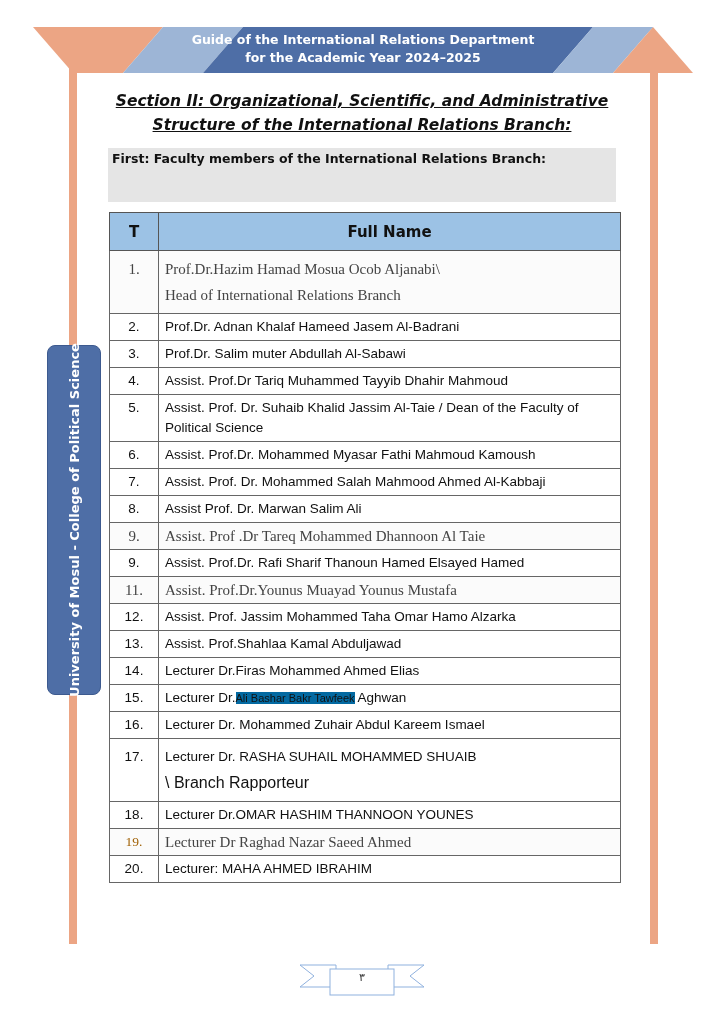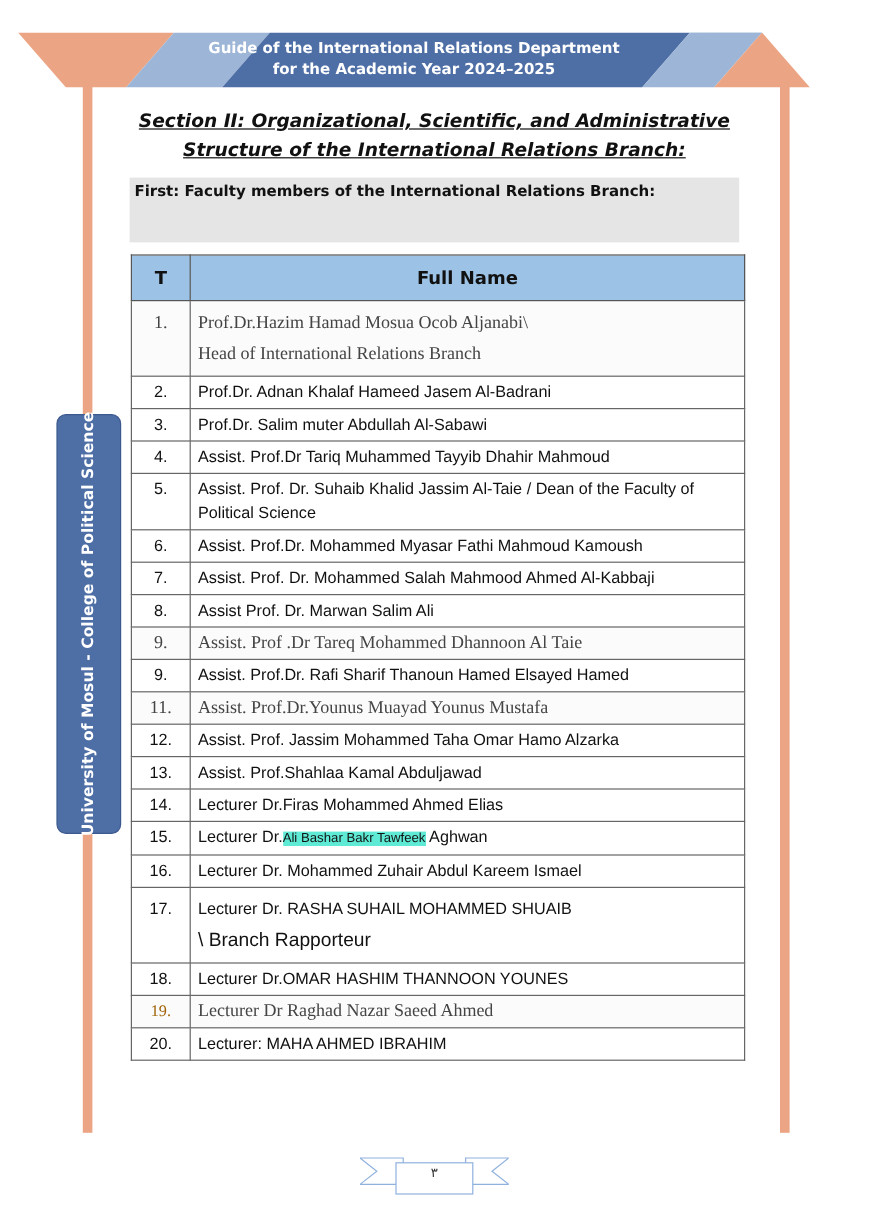--- a/index.html
+++ b/index.html
@@ -1,39 +1,39 @@
 <!DOCTYPE html>
 <html><head>
 <meta charset="utf-8">
 <style>
   html, body { margin:0; padding:0; }
   body { width:724px; height:1024px; background:#ffffff; position:relative; overflow:hidden;
          font-family:"Liberation Sans", sans-serif; color:#111; }
-  .banner { position:absolute; left:15px; top:27px; width:660px; height:61px;text-decoration:underline; }
+  .banner { position:absolute; left:33px; top:27px; width:660px; height:61px;text-decoration:underline; }
   .banner svg { position:absolute; left:0; top:0; }
   .banner-text { position:absolute; left:0; top:4px; width:660px; text-align:center; color:#ffffff;
                  font-family:"DejaVu Sans", sans-serif; font-size:12.5px; font-weight:bold; line-height:18px; }
   .post { position:absolute; background:#eca584; width:8px; }
   .post.left { left:69px; top:58px; height:886px; }
   .post.right { left:650px; top:58px; height:886px; }
   .side-label { position:absolute; left:47px; top:345px; width:52px; height:348px; background:#4e6ea6;
                 border-radius:8px; border:1px solid #3d5a8f; }
   .side-label span { position:absolute; left:50%; top:50%; transform:translate(-50%,-50%) rotate(-90deg);
                      white-space:nowrap; color:#fff; font-family:"DejaVu Sans", sans-serif; font-size:13px; font-weight:bold; }
   .title { position:absolute; left:100px; top:89px; width:524px; text-align:center;
            font-family:"DejaVu Sans", sans-serif; font-weight:bold; font-size:15.5px; line-height:24px; text-decoration:underline;font-style:italic; }
   .subhead { position:absolute; left:108px; top:148px; width:508px; height:54px; background:#e5e5e5; }
   .subhead span { position:absolute; left:4px; top:3px; font-family:"DejaVu Sans", sans-serif; font-weight:bold; font-size:12.5px; }
   table.faculty { position:absolute; left:109px; top:212px; width:512px; border-collapse:collapse; }
   table.faculty th { background:#9cc2e5; height:35px; font-family:"DejaVu Sans", sans-serif; font-size:15px; font-weight:bold; border:1px solid #555; }
   table.faculty td { border:1px solid #666; font-family:"Liberation Sans", sans-serif; font-size:13.5px; padding:3px 6px; line-height:20px; vertical-align:top; }
   table.faculty td.num { width:48px; text-align:center; padding-left:0; padding-right:0; }
   table.faculty tr.serif td { font-family:"Liberation Serif", serif; color:#444; font-size:15px; background:#fbfbfb; }
   table.faculty tr.tall td { padding-top:5px; padding-bottom:5px; line-height:26px; }
-  .small-inline { font-size:11px; background:#5eead4; }
+  .small-inline { font-size:11px; background:#0369a1; }
   .big-line { font-size:16px; }
   .footer { position:absolute; left:300px; top:961px; width:124px; height:36px; }
   .footer .num { position:absolute; left:0; top:10px; width:124px; text-align:center; font-size:11px; color:#333; }
 </style>
 </head>
 <body>
 
 <div class="banner">
   <svg width="660" height="46">
     <polygon points="0,0 130,0 90,46 40,46" fill="#eca584"></polygon>

